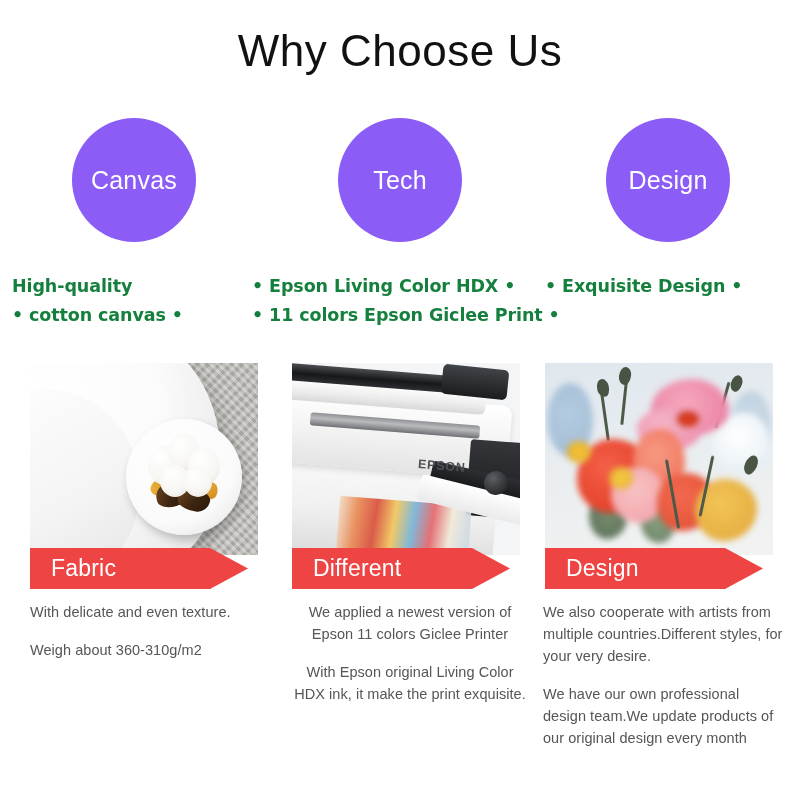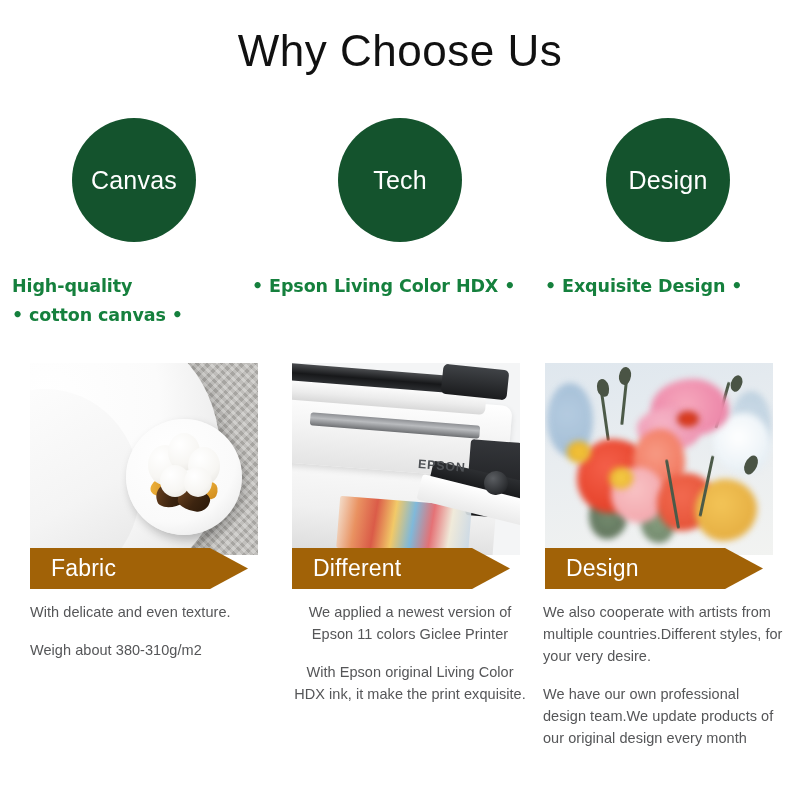--- a/index.html
+++ b/index.html
@@ -37,21 +37,21 @@
     left: 0;
     width: 800px;
     height: 124px;
   }
   .badge {
     position: absolute;
     top: 0;
     width: 124px;
     height: 124px;
     border-radius: 50%;
-    background: #14532d;
+    background: #8b5cf6;
     display: flex;
     align-items: center;
     justify-content: center;
   }
   .badge-1 { left: 72px; }
   .badge-2 { left: 338px; }
   .badge-3 { left: 606px; }
   .badge-label {
     color: #ffffff;
     font-size: 25px;
@@ -378,21 +378,21 @@
   .bd3 { left: 186px; top: 12px; width: 11px; height: 17px; transform: rotate(18deg); }
   .bd4 { left: 200px; top: 92px; width: 12px; height: 20px; transform: rotate(24deg); }
 
   
   .banner {
     position: absolute;
     left: 0;
     top: 185px;
     width: 218px;
     height: 41px;
-    background: #a16207;
+    background: #ef4444;
     clip-path: polygon(0 0, 180px 0, 218px 50%, 180px 100%, 0 100%);
     display: flex;
     align-items: center;
     box-shadow: 0 4px 7px rgba(0,0,0,0.16);
   }
   .banner-label {
     color: #ffffff;
     font-size: 23px;
     font-weight: 400;
     font-family: "Liberation Sans", sans-serif;
@@ -433,20 +433,21 @@
   </div>
 </div>
 
 <div class="caption-row">
   <div class="caption caption-1">
     <span class="line">High-quality</span>
     <span class="line">• cotton canvas •</span>
   </div>
   <div class="caption caption-2">
     <span class="line">• Epson Living Color HDX •</span>
+    <span class="line">• 11 colors Epson Giclee Print •</span>
   </div>
   <div class="caption caption-3">
     <span class="line">• Exquisite Design •</span>
   </div>
 </div>
 
 <div class="cards">
 
   <div class="card card-1">
     <div class="photo">
@@ -522,21 +523,21 @@
     </div>
     <div class="banner">
       <span class="banner-label">Design</span>
     </div>
   </div>
 
 </div>
 
 <div class="copy copy-1">
   <p>With delicate and even texture.</p>
-  <p>Weigh about 380-310g/m2</p>
+  <p>Weigh about 360-310g/m2</p>
 </div>
 
 <div class="copy copy-2">
   <p>We applied a newest version of Epson 11 colors Giclee Printer</p>
   <p>With Epson original Living Color HDX ink, it make the print exquisite.</p>
 </div>
 
 <div class="copy copy-3">
   <p>We also cooperate with artists from multiple countries.Different styles, for your very desire.</p>
   <p>We have our own professional design team.We update products of our original design every month</p>

